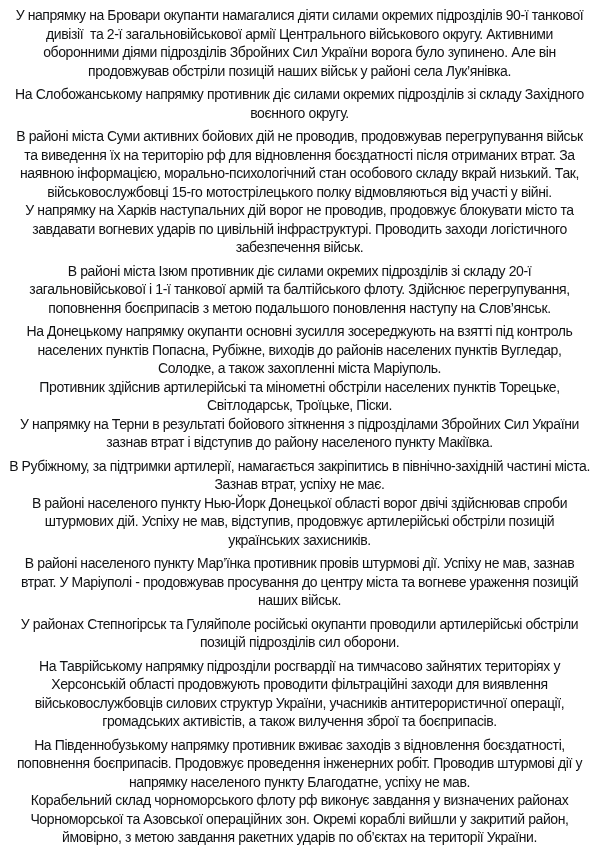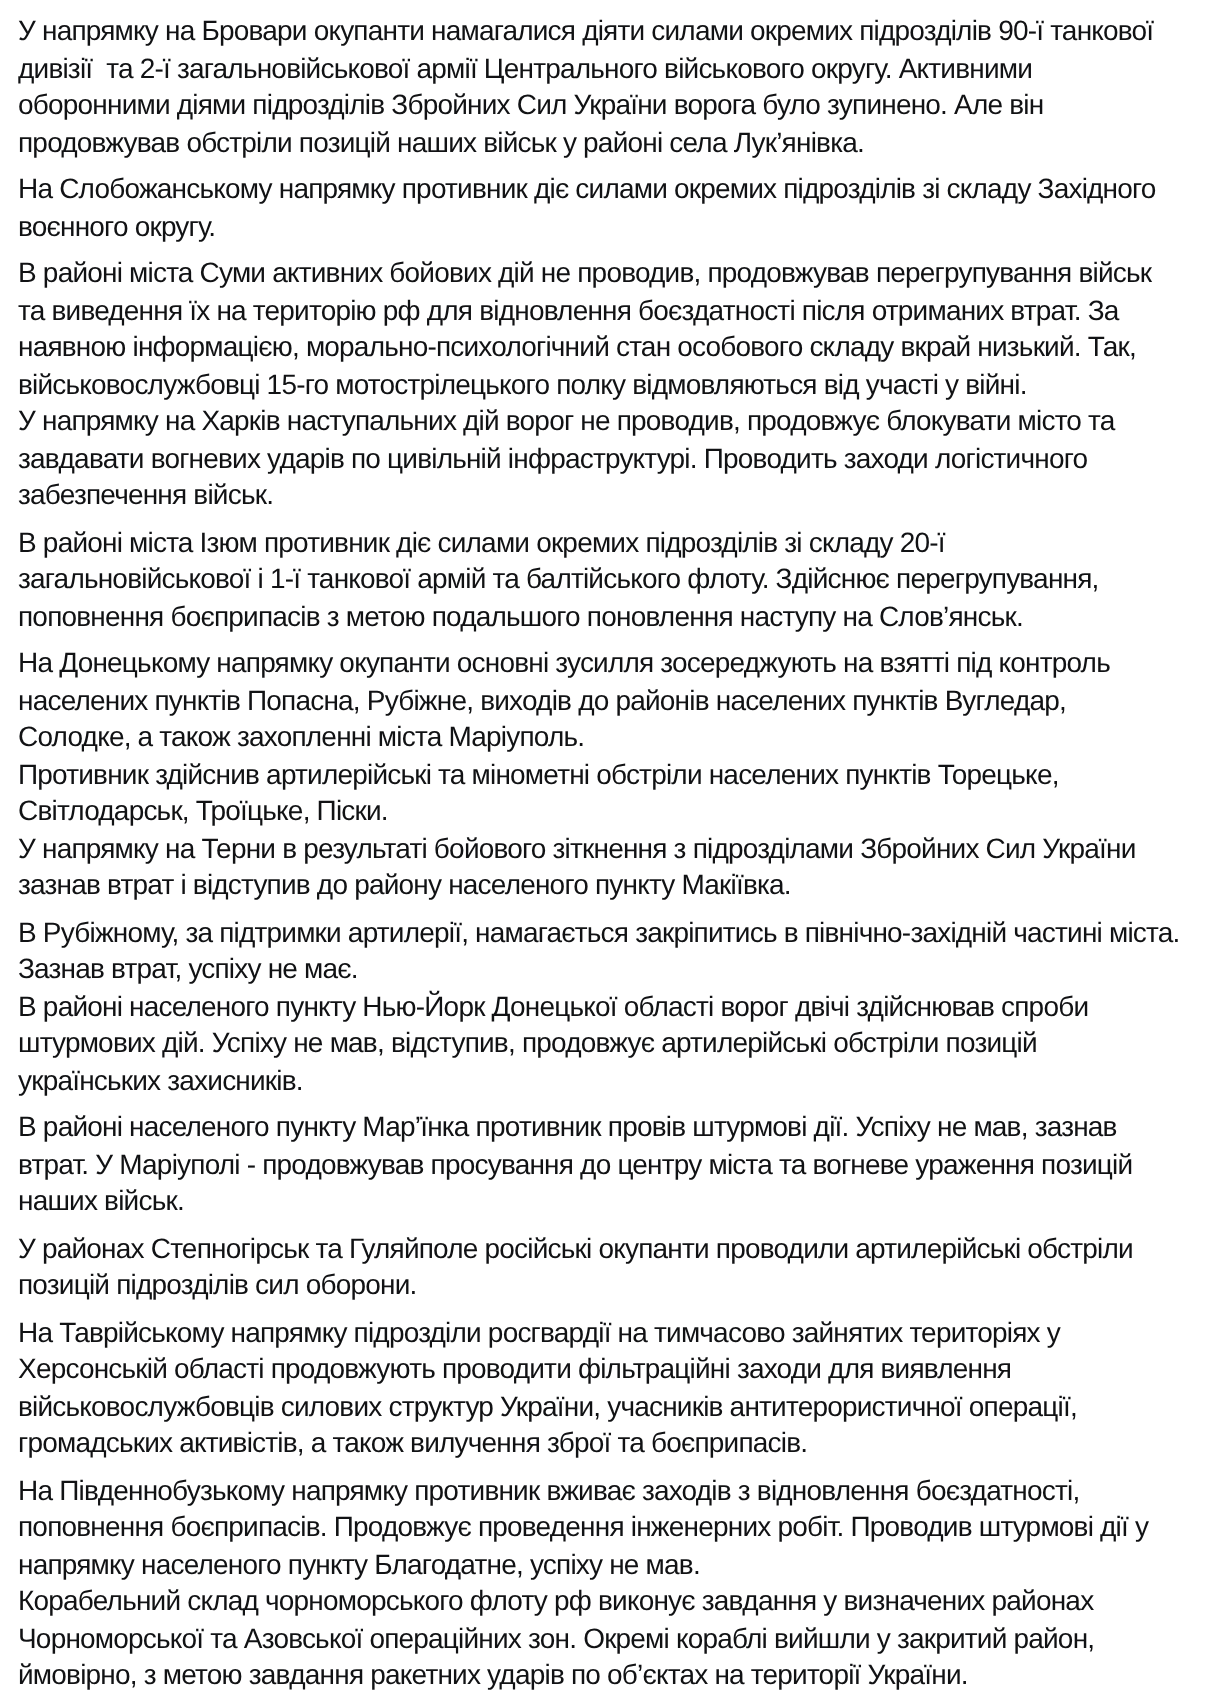--- a/index.html
+++ b/index.html
@@ -16,20 +16,21 @@
     box-sizing: border-box;
     width: 604px;
     padding: 6px 14px 0 9px;
     color: #111214;
     font-family: "Liberation Sans", "DejaVu Sans", sans-serif;
     font-size: 14px;
     line-height: 18.5px;
     letter-spacing: -0.4px;
     white-space: pre-wrap;
     word-wrap: break-word;
+    text-align: center;
   }
   .para {
     margin: 0 0 5px 0;
     padding: 0;
   }
 </style>
 </head>
 <body>
 
 <div class="post-body"><p class="para"><span>У напрямку на Бровари окупанти намагалися діяти силами окремих підрозділів 90-ї танкової дивізії  та 2-ї загальновійськової армії Центрального військового округу. Активними оборонними діями підрозділів Збройних Сил України ворога було зупинено. Але він продовжував обстріли позицій наших військ у районі села Лук’янівка.</span></p><p class="para"><span>На Слобожанському напрямку противник діє силами окремих підрозділів зі складу Західного воєнного округу.</span></p><p class="para"><span>В районі міста Суми активних бойових дій не проводив, продовжував перегрупування військ та виведення їх на територію рф для відновлення боєздатності після отриманих втрат. За наявною інформацією, морально-психологічний стан особового складу вкрай низький. Так, військовослужбовці 15-го мотострілецького полку відмовляються від участі у війні.</span><br><span>У напрямку на Харків наступальних дій ворог не проводив, продовжує блокувати місто та завдавати вогневих ударів по цивільній інфраструктурі. Проводить заходи логістичного забезпечення військ.</span></p><p class="para"><span>В районі міста Ізюм противник діє силами окремих підрозділів зі складу 20-ї загальновійськової і 1-ї танкової армій та балтійського флоту. Здійснює перегрупування, поповнення боєприпасів з метою подальшого поновлення наступу на Слов’янськ.</span></p><p class="para"><span>На Донецькому напрямку окупанти основні зусилля зосереджують на взятті під контроль населених пунктів Попасна, Рубіжне, виходів до районів населених пунктів Вугледар, Солодке, а також захопленні міста Маріуполь.</span><br><span>Противник здійснив артилерійські та мінометні обстріли населених пунктів Торецьке, Світлодарськ, Троїцьке, Піски.</span><br><span>У напрямку на Терни в результаті бойового зіткнення з підрозділами Збройних Сил України зазнав втрат і відступив до району населеного пункту Макіївка.</span></p><p class="para"><span>В Рубіжному, за підтримки артилерії, намагається закріпитись в північно-західній частині міста. Зазнав втрат, успіху не має.</span><br><span>В районі населеного пункту Нью-Йорк Донецької області ворог двічі здійснював спроби штурмових дій. Успіху не мав, відступив, продовжує артилерійські обстріли позицій українських захисників.</span></p><p class="para"><span>В районі населеного пункту Мар’їнка противник провів штурмові дії. Успіху не мав, зазнав втрат. У Маріуполі - продовжував просування до центру міста та вогневе ураження позицій наших військ.</span></p><p class="para"><span>У районах Степногірськ та Гуляйполе російські окупанти проводили артилерійські обстріли позицій підрозділів сил оборони.</span></p><p class="para"><span>На Таврійському напрямку підрозділи росгвардії на тимчасово зайнятих територіях у Херсонській області продовжують проводити фільтраційні заходи для виявлення військовослужбовців силових структур України, учасників антитерористичної операції, громадських активістів, а також вилучення зброї та боєприпасів.</span></p><p class="para"><span>На Південнобузькому напрямку противник вживає заходів з відновлення боєздатності, поповнення боєприпасів. Продовжує проведення інженерних робіт. Проводив штурмові дії у напрямку населеного пункту Благодатне, успіху не мав.</span><br><span>Корабельний склад чорноморського флоту рф виконує завдання у визначених районах Чорноморської та Азовської операційних зон. Окремі кораблі вийшли у закритий район, ймовірно, з метою завдання ракетних ударів по об’єктах на території України.</span></p></div>

